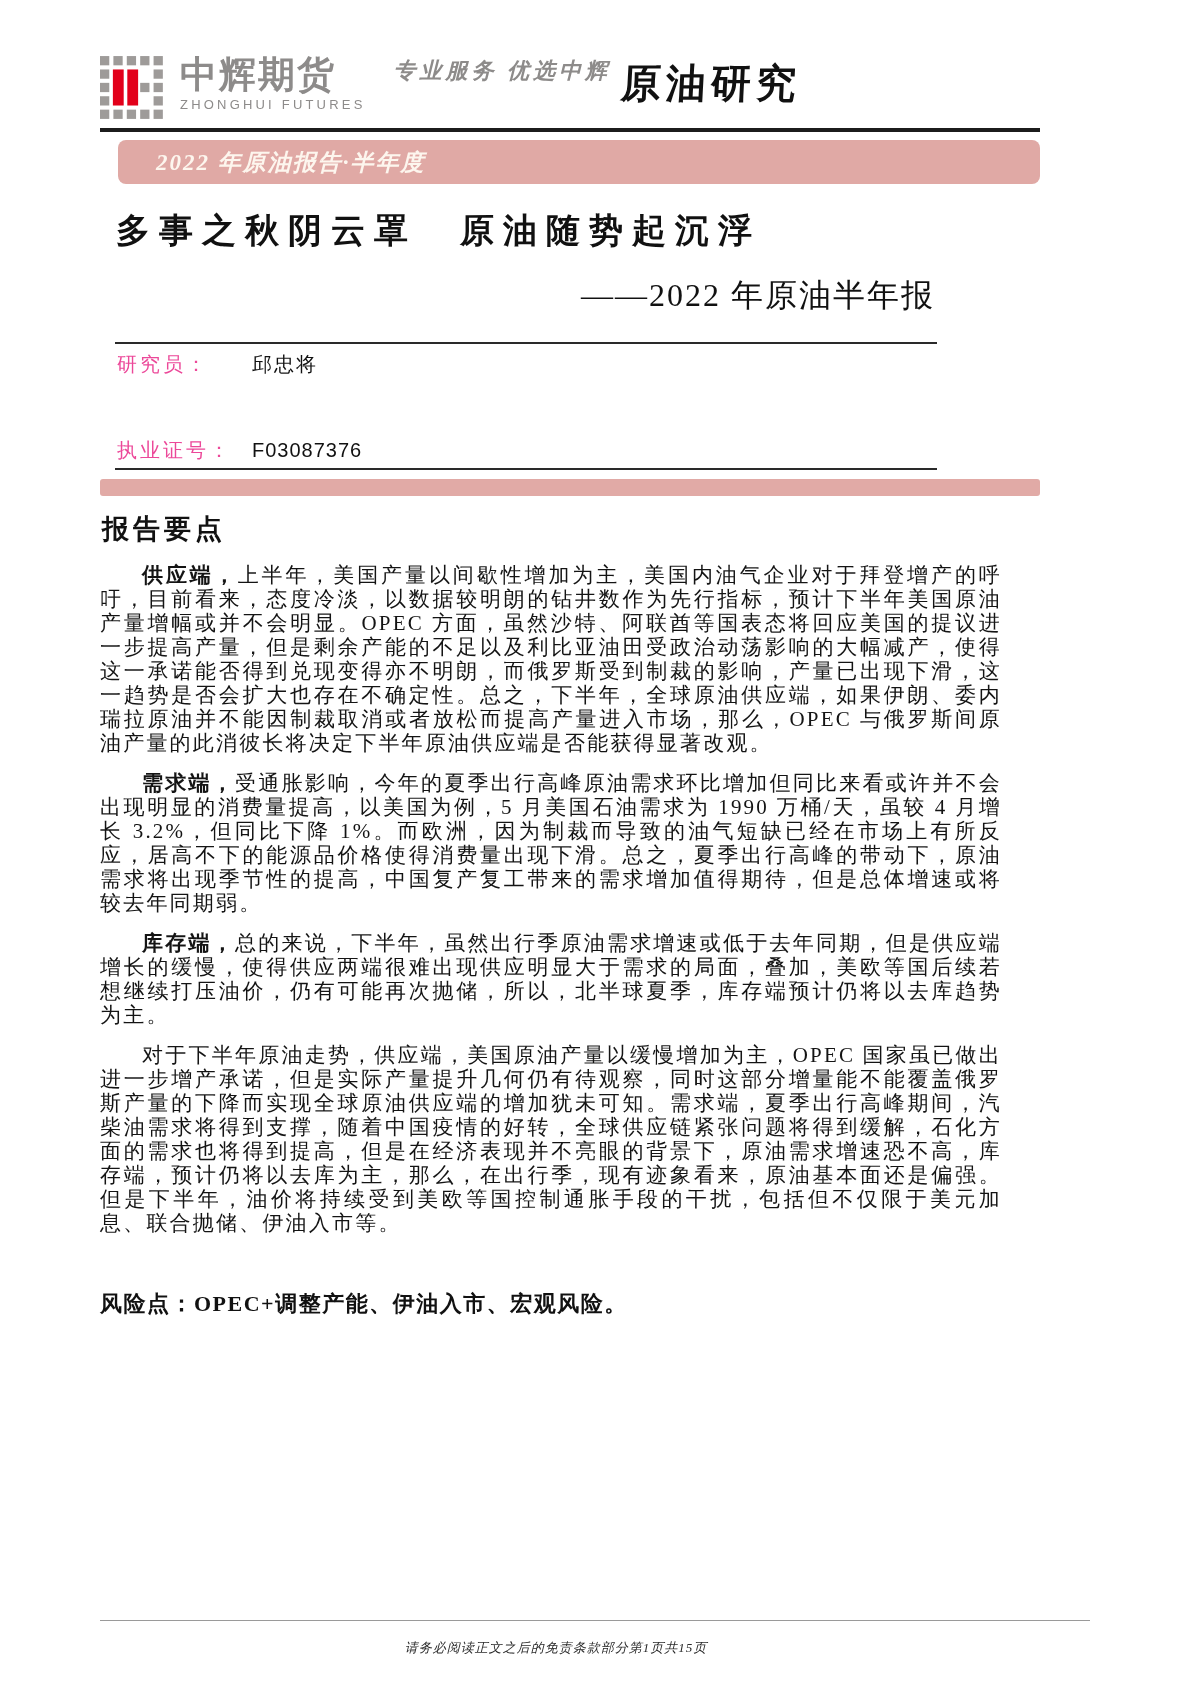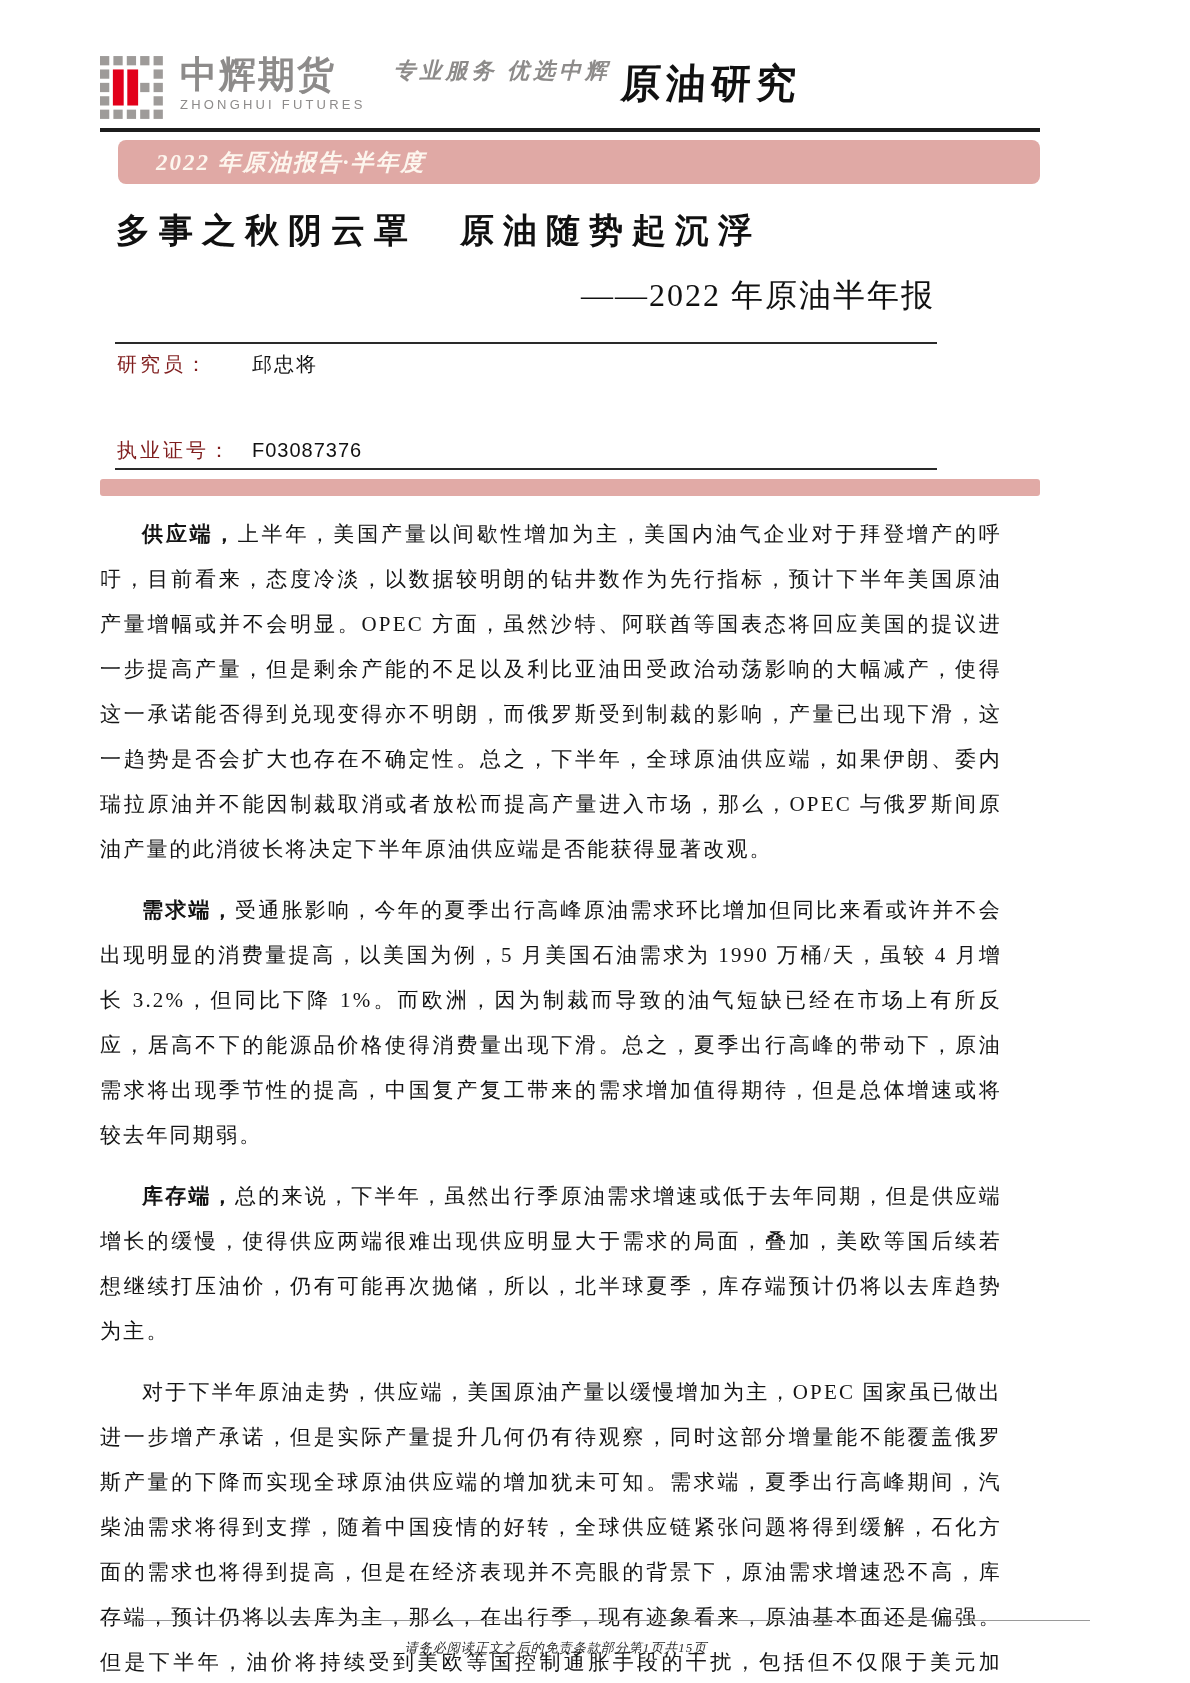--- a/index.html
+++ b/index.html
@@ -65,37 +65,37 @@
     margin-top:20px; width:940px;
     text-align:right; padding-right:105px;
     font-size:32px; letter-spacing:2px; color:#111;
   }
 
   
   .meta { margin-top:24px; margin-left:15px; width:822px; }
   .meta-rule { height:2px; background:#2a2a2a; }
   .meta-row { display:flex; align-items:baseline; padding:7px 0 4px 2px; }
   .meta-row.second { margin-top:48px; }
-  .meta-label { font-size:20px; letter-spacing:3px; color:#7f1d1d; width:132px; }
+  .meta-label { font-size:20px; letter-spacing:3px; color:#ec4899; width:132px; }
   .meta-value { font-size:20px; letter-spacing:2px; color:#111; margin-left:3px; }
   .meta-value.latin { font-family:"Liberation Sans","DejaVu Sans",sans-serif; font-size:20px; letter-spacing:1px; }
 
   .pink-bar {
     margin-top:9px; height:17px; width:940px;
     background:#e1aaa6; border-radius:3px;
   }
 
   
   .section-heading {
     margin:15px 0 6px 2px;
     font-size:27px; font-weight:bold; letter-spacing:4px; color:#111;
   }
   .body-para {
     width:902px;
-    font-size:21px; line-height:45px; letter-spacing:2.2px;
+    font-size:21px; line-height:24px; letter-spacing:2.2px;
     text-align:justify; text-indent:2em;
     margin-top:16px; color:#141414;
   }
   .body-para b { letter-spacing:2.2px; }
   .risk-line {
     margin-top:54px; width:902px;
     font-size:22px; font-weight:bold; letter-spacing:1.5px; color:#111;
   }
 
   
@@ -166,20 +166,21 @@
       </div>
       <div class="meta-row second">
         <span class="meta-label">执业证号：</span>
         <span class="meta-value latin">F03087376</span>
       </div>
       <div class="meta-rule"></div>
     </div>
 
     <div class="pink-bar"></div>
 
+    <h2 class="section-heading">报告要点</h2>
 
     <p class="body-para"><b>供应端，</b><span>上半年，美国产量以间歇性增加为主，美国内油气企业对于拜登增产的呼吁，目前看来，态度冷淡，以数据较明朗的钻井数作为先行指标，预计下半年美国原油产量增幅或并不会明显。OPEC 方面，虽然沙特、阿联酋等国表态将回应美国的提议进一步提高产量，但是剩余产能的不足以及利比亚油田受政治动荡影响的大幅减产，使得这一承诺能否得到兑现变得亦不明朗，而俄罗斯受到制裁的影响，产量已出现下滑，这一趋势是否会扩大也存在不确定性。总之，下半年，全球原油供应端，如果伊朗、委内瑞拉原油并不能因制裁取消或者放松而提高产量进入市场，那么，OPEC 与俄罗斯间原油产量的此消彼长将决定下半年原油供应端是否能获得显著改观。</span></p>
 
     <p class="body-para"><b>需求端，</b><span>受通胀影响，今年的夏季出行高峰原油需求环比增加但同比来看或许并不会出现明显的消费量提高，以美国为例，5 月美国石油需求为 1990 万桶/天，虽较 4 月增长 3.2%，但同比下降 1%。而欧洲，因为制裁而导致的油气短缺已经在市场上有所反应，居高不下的能源品价格使得消费量出现下滑。总之，夏季出行高峰的带动下，原油需求将出现季节性的提高，中国复产复工带来的需求增加值得期待，但是总体增速或将较去年同期弱。</span></p>
 
     <p class="body-para"><b>库存端，</b><span>总的来说，下半年，虽然出行季原油需求增速或低于去年同期，但是供应端增长的缓慢，使得供应两端很难出现供应明显大于需求的局面，叠加，美欧等国后续若想继续打压油价，仍有可能再次抛储，所以，北半球夏季，库存端预计仍将以去库趋势为主。</span></p>
 
     <p class="body-para"><b></b><span>对于下半年原油走势，供应端，美国原油产量以缓慢增加为主，OPEC 国家虽已做出进一步增产承诺，但是实际产量提升几何仍有待观察，同时这部分增量能不能覆盖俄罗斯产量的下降而实现全球原油供应端的增加犹未可知。需求端，夏季出行高峰期间，汽柴油需求将得到支撑，随着中国疫情的好转，全球供应链紧张问题将得到缓解，石化方面的需求也将得到提高，但是在经济表现并不亮眼的背景下，原油需求增速恐不高，库存端，预计仍将以去库为主，那么，在出行季，现有迹象看来，原油基本面还是偏强。但是下半年，油价将持续受到美欧等国控制通胀手段的干扰，包括但不仅限于美元加息、联合抛储、伊油入市等。</span></p>
 
     <p class="risk-line"><span>风险点：</span><span>OPEC+调整产能、伊油入市、宏观风险。</span></p>

